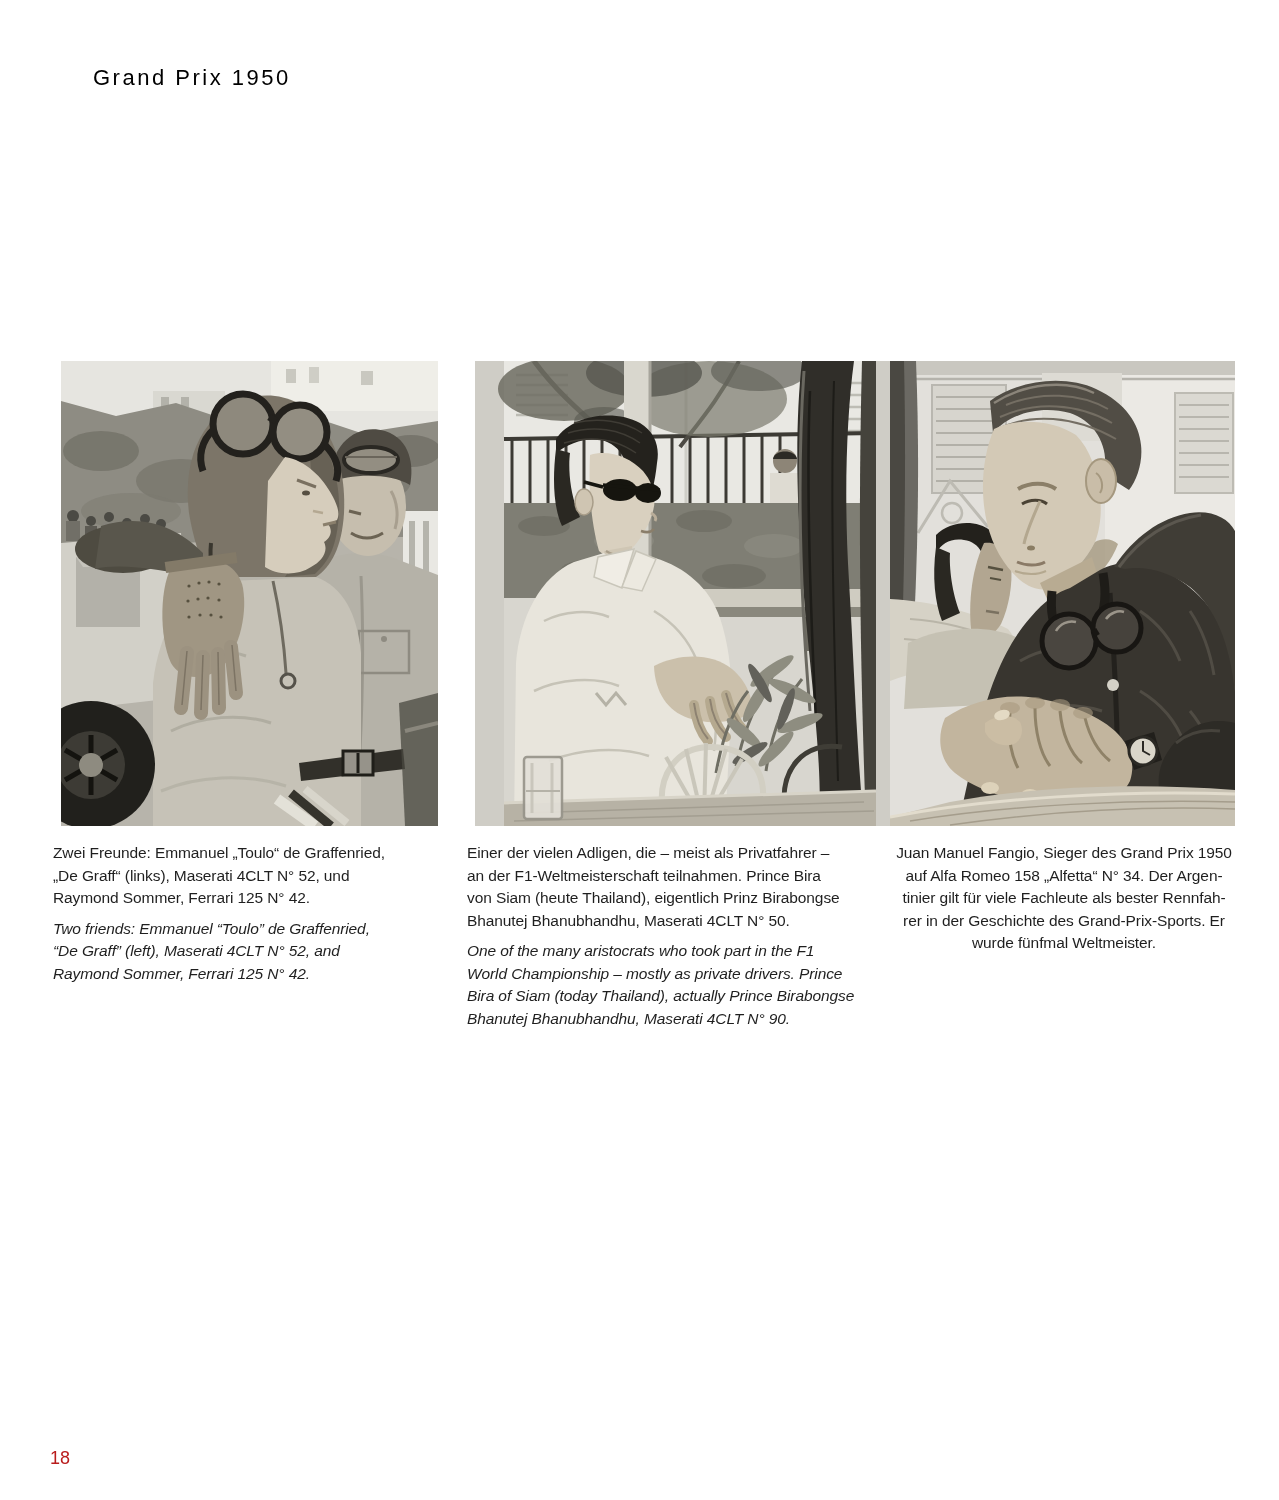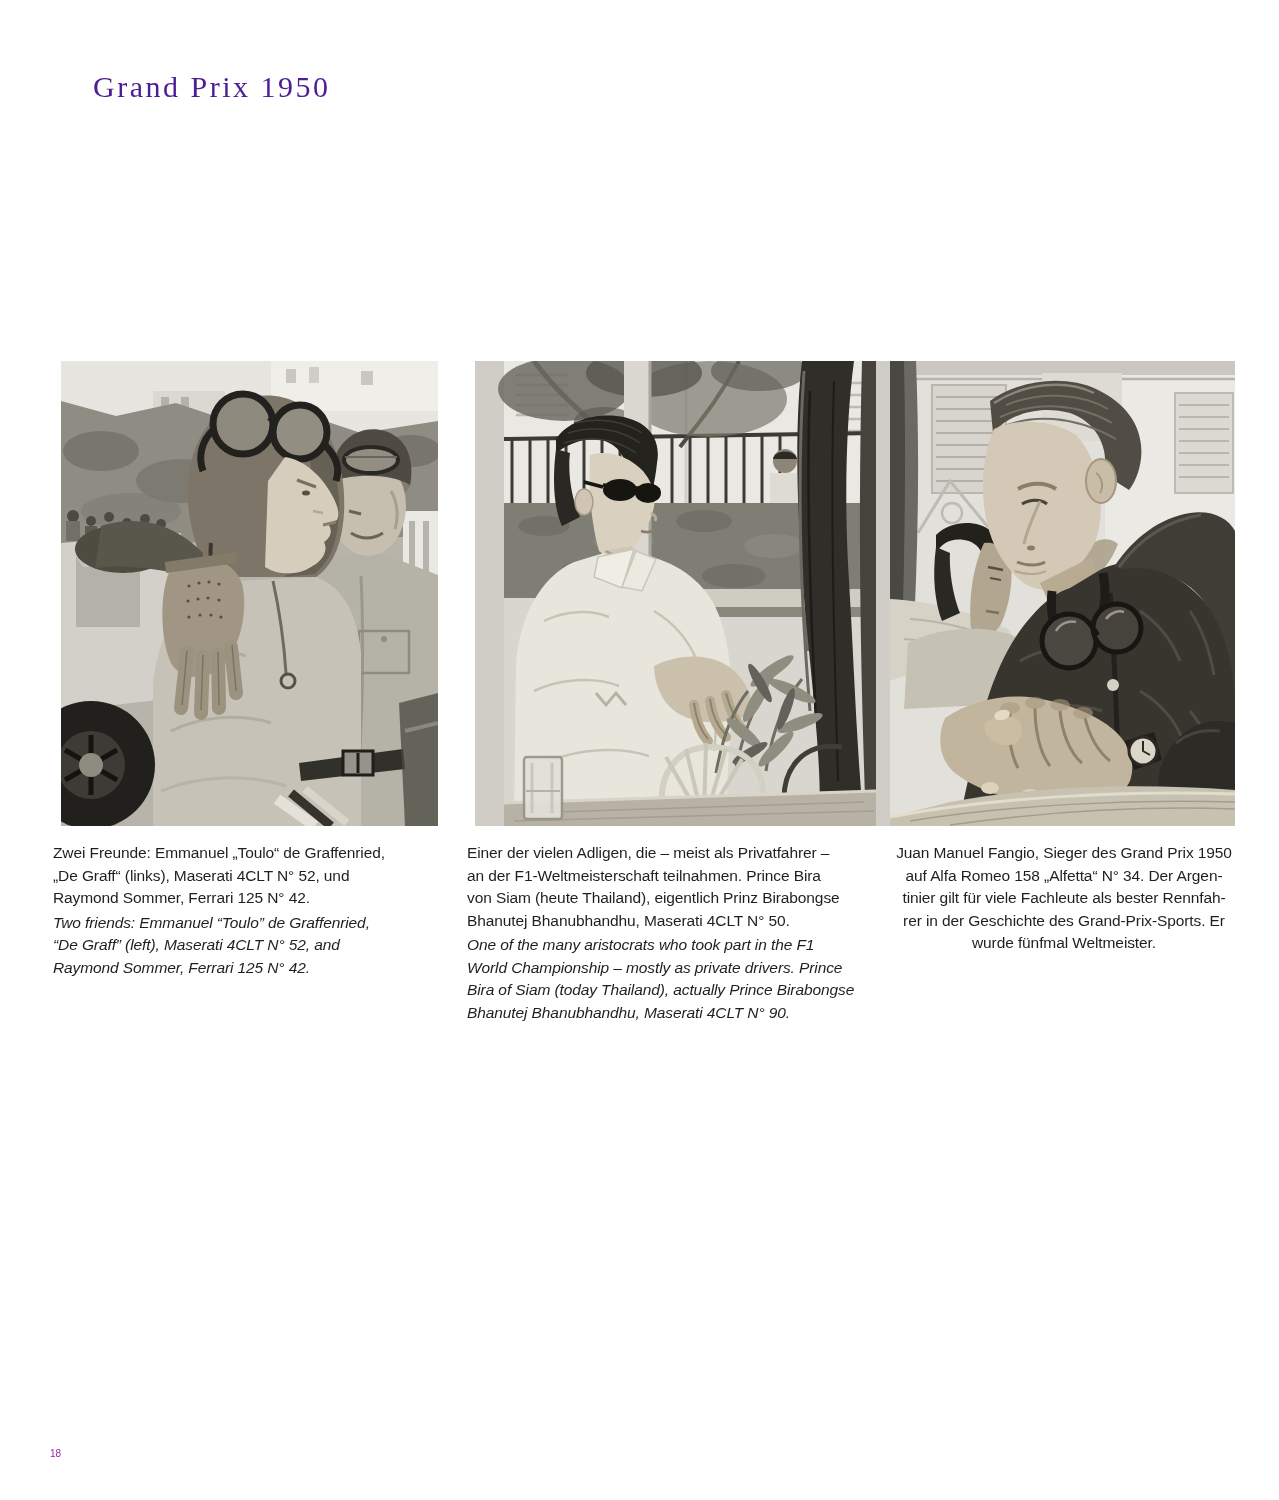--- a/index.html
+++ b/index.html
@@ -2,37 +2,37 @@
 <html><head>
 <meta charset="utf-8">
 <style>
   html,body{margin:0;padding:0;}
   body{
     width:1279px;height:1500px;position:relative;background:#ffffff;
     font-family:"Liberation Sans",sans-serif;color:#1f1f1f;overflow:hidden;
   }
   .page-title{
     position:absolute;left:93px;top:50px;
-    font-size:30px;font-weight:300;letter-spacing:2.5px;color:#4c1d95;font-family:Liberation Serif, serif;
+    font-size:22px;font-weight:300;letter-spacing:2.5px;color:#000000;
   }
   figure{margin:0;padding:8px;position:absolute;top:353px;}
   .photo{display:block;width:100%;height:465px;background:#cfcdc6;}
   #fig1{left:53px;width:377px;}
   #fig2{left:467px;width:430px;}
   #fig3{left:882px;width:345px;text-align:center;}
   figcaption{position:absolute;top:489px;left:0;}
   #fig1 figcaption{width:404px;}
   #fig2 figcaption{width:408px;}
   #fig3 figcaption{width:364px;}
   figcaption p{
     margin:0;font-size:15.5px;line-height:22.5px;white-space:pre-line;
     letter-spacing:-0.1px;color:#1f1f1f;
   }
-  figcaption p.en{margin-top:2px;font-style:italic;}
-  .page-number{position:absolute;left:50px;top:1448px;font-size:10px;color:#a21caf;}
+  figcaption p.en{margin-top:8px;font-style:italic;}
+  .page-number{position:absolute;left:50px;top:1448px;font-size:18px;color:#b91c1c;}
   svg{display:block;}
 </style>
 </head>
 <body>
 
 <h1 class="page-title">Grand Prix 1950</h1>
 
 <figure id="fig1">
   <svg class="photo" role="img" viewBox="0 0 377 465" width="377" height="465" aria-label="Black-and-white photo: two racing drivers, Emmanuel de Graffenried in leather helmet with goggles, a gloved hand resting on his shoulder, Raymond Sommer behind, Monaco hillside in background">
     <rect width="377" height="465" fill="#b7b4ab"></rect>

